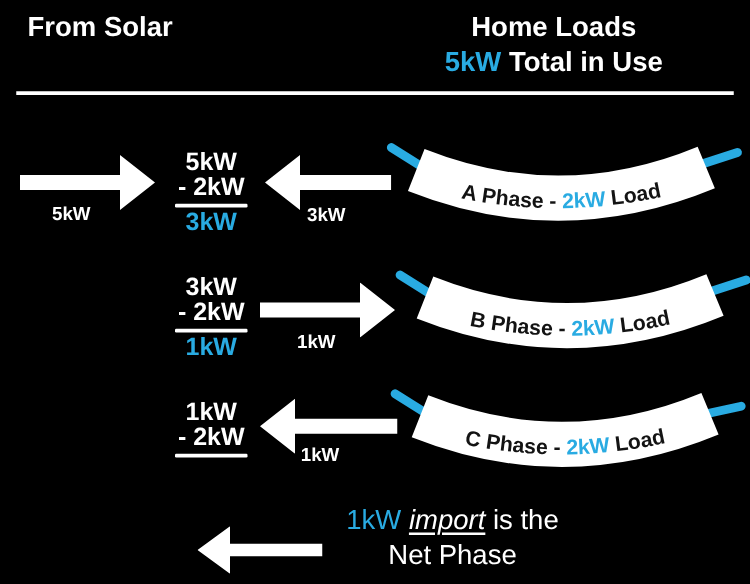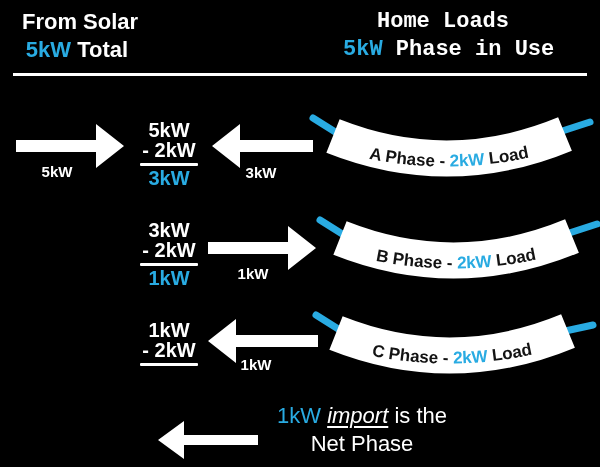--- a/index.html
+++ b/index.html
@@ -23,25 +23,24 @@
   .footer-text{position:absolute; left:237px; top:402px; width:250px; text-align:center; color:#fff; font-weight:400; font-size:22px; line-height:28px; white-space:nowrap;}
   .footer-text i{font-style:italic; text-decoration:underline; text-underline-offset:3px; text-decoration-thickness:2px;}
 </style>
 </head>
 <body>
 
 <div class="canvas">
 
   <div class="hdr" style="left:22px; top:8px; width:110px;">
     <div>From Solar</div>
-    <div><span class="accent">5kW</span><span> Total</span></div>
   </div>
-  <div class="hdr" style="left:343px; top:8px; width:200px;font-family:Liberation Mono, monospace;">
+  <div class="hdr" style="left:343px; top:8px; width:200px;">
     <div>Home Loads</div>
-    <div><span class="accent">5kW</span><span> Phase in Use</span></div>
+    <div><span class="accent">5kW</span><span> Total in Use</span></div>
   </div>
   <div class="divider"></div>
 
   <svg class="arrow" style="left:16px; top:124px;" width="108" height="44" viewBox="0 0 108 44">
     <polygon points="0,16 80,16 80,0 108,22 80,44 80,28 0,28"></polygon>
   </svg>
   <div class="flow-label" style="left:27px; top:163px;">5kW</div>
 
   <div class="math-stack" style="left:137px; top:120px;">
     <div>5kW</div>

